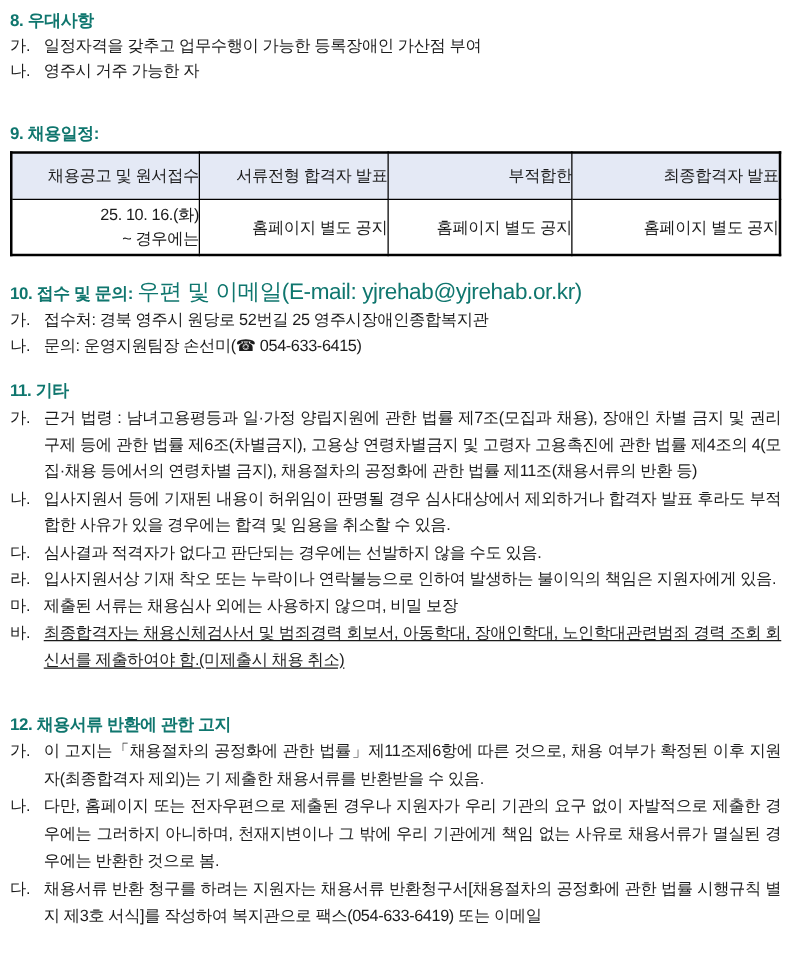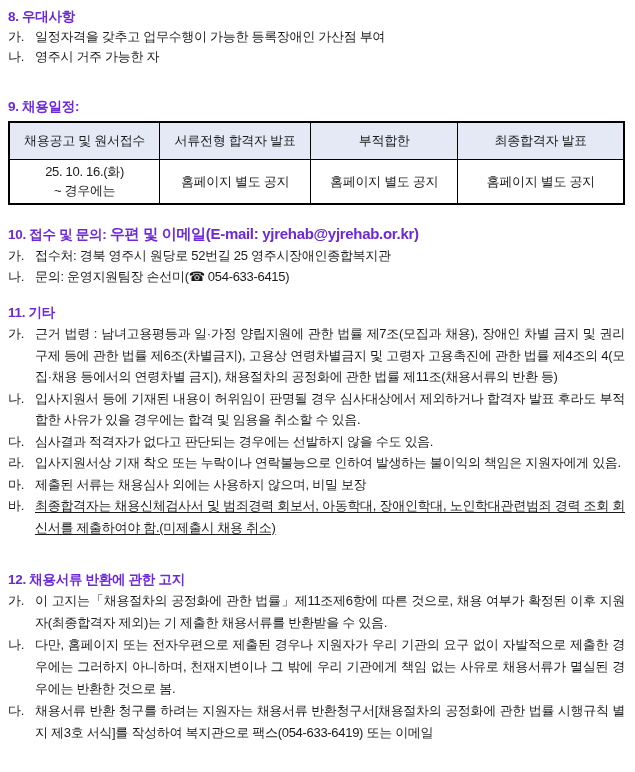--- a/index.html
+++ b/index.html
@@ -4,43 +4,43 @@
 <style>
   * { margin:0; padding:0; box-sizing:border-box; }
   html,body { background:#ffffff; }
   body {
     width:635px; height:772px; overflow:hidden;
     font-family:"Liberation Sans","DejaVu Sans",sans-serif;
     color:#1b1b1b;
   }
   .doc { padding:7px 10px 0 8px; font-size:13px; letter-spacing:-0.3px; }
 
-  .sec-heading { font-weight:700; font-size:13.5px; line-height:20px; color:#6d28d9; }
-  .sec-heading .suffix { font-weight:700; font-size:15px; }
+  .sec-heading { font-weight:700; font-size:13.5px; line-height:20px; color:#0f766e; }
+  .sec-heading .suffix { font-weight:400; font-size:18px; }
 
   .sub-item { display:flex; }
   .sub-label { flex:0 0 27px; }
   .sub-text  { flex:1; text-align:justify; }
 
   #sec8 .sub-item  { line-height:20px; }
   #sec9  { margin-top:30px; }
   #sec10 { margin-top:18px; }
   #sec10 .sec-heading { line-height:21px; }
   #sec10 .sub-item { line-height:21px; }
   #sec11 { margin-top:16px; }
   #sec11 .sub-item { line-height:21.5px; }
   #sec12 { margin-top:32px; }
   #sec12 .sub-item { line-height:22px; }
 
   table.schedule {
     width:100%; border-collapse:collapse; border:2px solid #000;
     margin-top:4px; table-layout:fixed;
   }
   .schedule th, .schedule td {
-    border:1px solid #000; text-align:center; vertical-align:middle;
+    border:1px solid #000; text-align:right; vertical-align:middle;
     font-weight:400; font-size:13px; letter-spacing:-0.3px;
   }
   .schedule th { height:37px; }
   .schedule td { height:45px; line-height:19px; }
 
   .underline { text-decoration:underline; text-underline-offset:2px; }
 </style>
 </head>
 <body>
 

